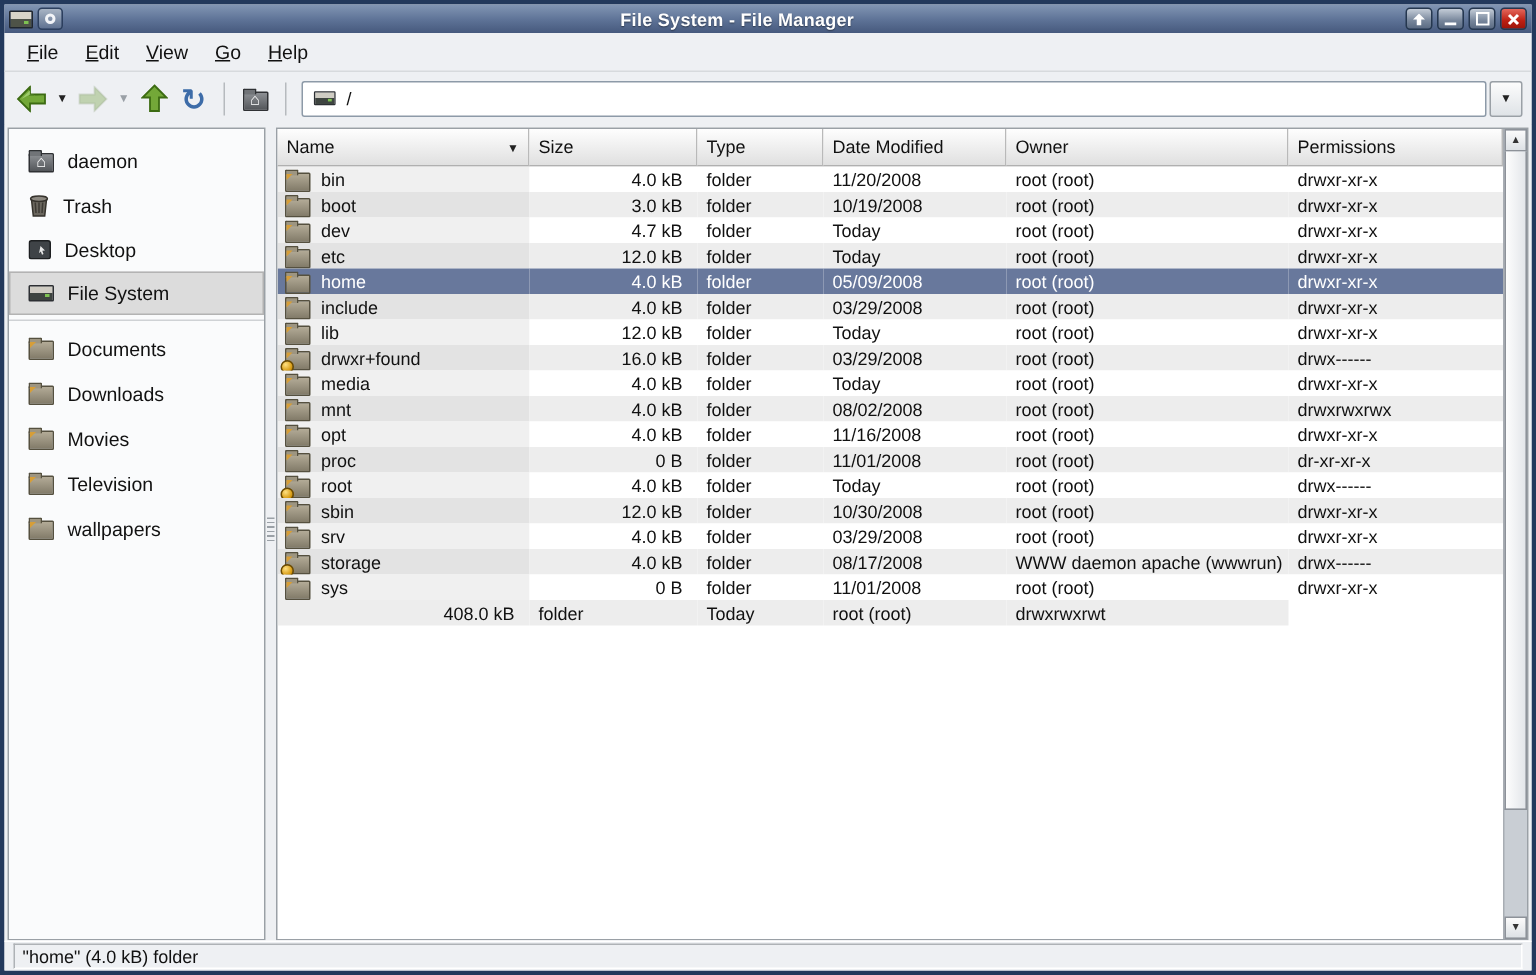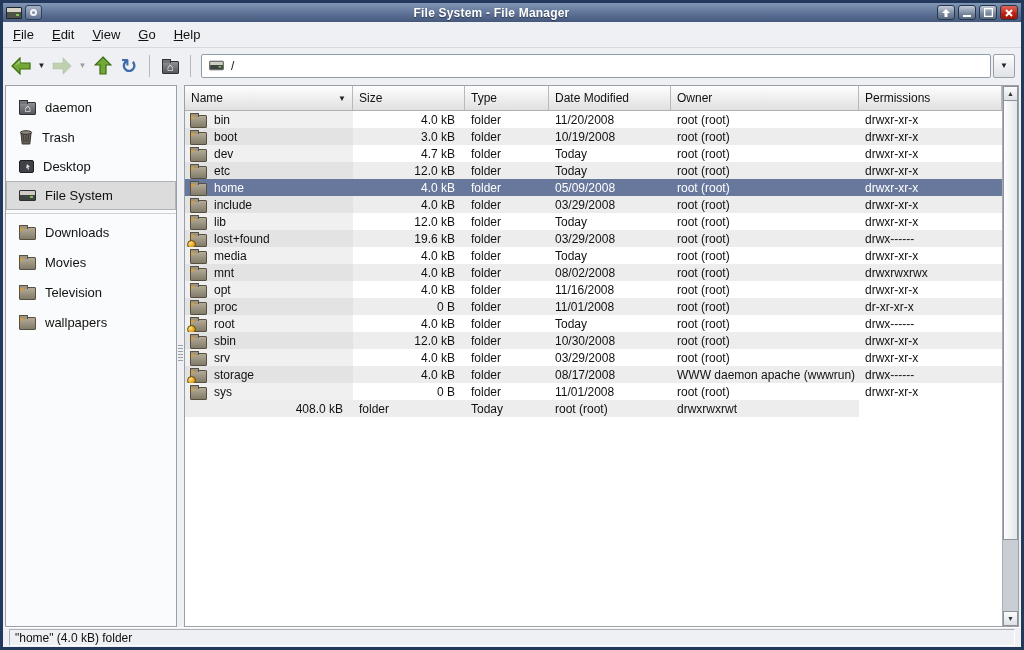--- a/index.html
+++ b/index.html
@@ -24,21 +24,21 @@
   .win-btns { display:flex; gap:3px; }
   .wbtn { width:18px; height:15px; border-radius:3px; border:1px solid #25374f;
     background:linear-gradient(#c3ccd7,#77869b 60%,#5a6a82);
     color:#fff; font-size:10px; line-height:13px; text-align:center; font-weight:bold;
     display:flex; align-items:center; justify-content:center; }
   .wbtn.close { background:linear-gradient(#e3675c,#bd1f12 60%,#9d150a); }
   .wbtn svg { display:block; }
 
   
   .menubar { height:26px; flex:0 0 26px; display:flex; align-items:center;
-    background:#eef0f3; border-bottom:1px solid #d7dadd; padding:0 1px; font-size:13px; }
+    background:#eef0f3; border-bottom:1px solid #d7dadd; padding:0 6px; font-size:13px; }
   .menu-item { padding:3px 9px; cursor:default; }
   .menu-item u { text-decoration:underline; }
 
   
   .toolbar { height:35px; flex:0 0 35px; display:flex; align-items:center;
     background:#eef0f3; padding:0 6px; gap:2px; }
   .tbtn { height:26px; min-width:24px; display:flex; align-items:center; justify-content:center;
     border-radius:3px; padding:0 2px; }
   .tbtn.drop { min-width:13px; }
   .tsep { width:1px; height:22px; background:#b6babe; margin:0 6px; }
@@ -242,20 +242,24 @@
           </span>
           <span>Desktop</span>
         </div>
         <div class="side-item selected">
           <span class="drive-icon"></span>
           <span>File System</span>
         </div>
         <div class="side-sep"></div>
         <div class="side-item">
           <span class="mini-folder"></span>
+          <span>Documents</span>
+        </div>
+        <div class="side-item">
+          <span class="mini-folder"></span>
           <span>Downloads</span>
         </div>
         <div class="side-item">
           <span class="mini-folder"></span>
           <span>Movies</span>
         </div>
         <div class="side-item">
           <span class="mini-folder"></span>
           <span>Television</span>
         </div>
@@ -437,24 +441,24 @@
               </div>
               <div class="cell permc">
                 <span>drwxr-xr-x</span>
               </div>
             </div>
             <div class="trow">
               <div class="cell namec">
                 <span class="mini-folder">
                   <span class="emblem"></span>
                 </span>
-                <span>lost+found</span>
-              </div>
-              <div class="cell sizec">
-                <span>19.6 kB</span>
+                <span>drwxr+found</span>
+              </div>
+              <div class="cell sizec">
+                <span>16.0 kB</span>
               </div>
               <div class="cell typec">
                 <span>folder</span>
               </div>
               <div class="cell datec">
                 <span>03/29/2008</span>
               </div>
               <div class="cell ownerc">
                 <span>root (root)</span>
               </div>

